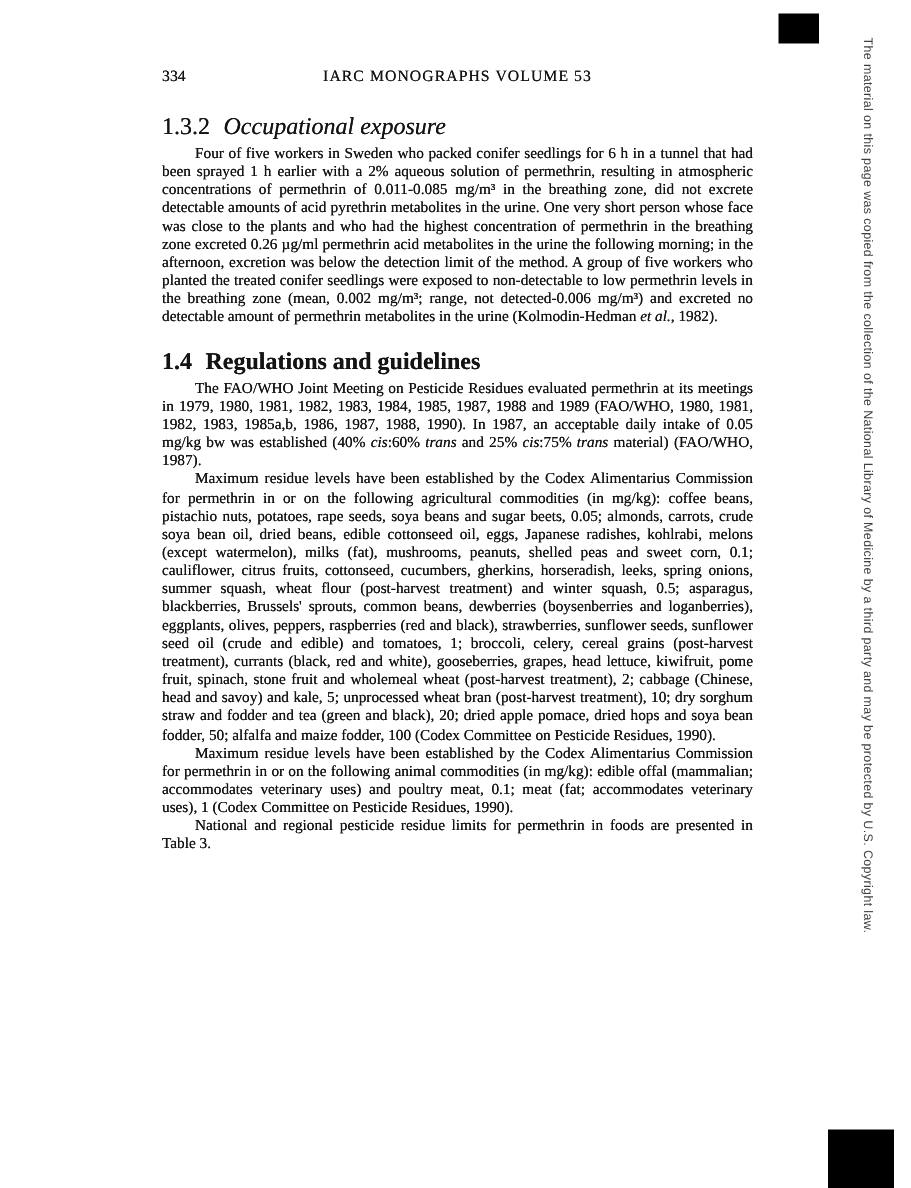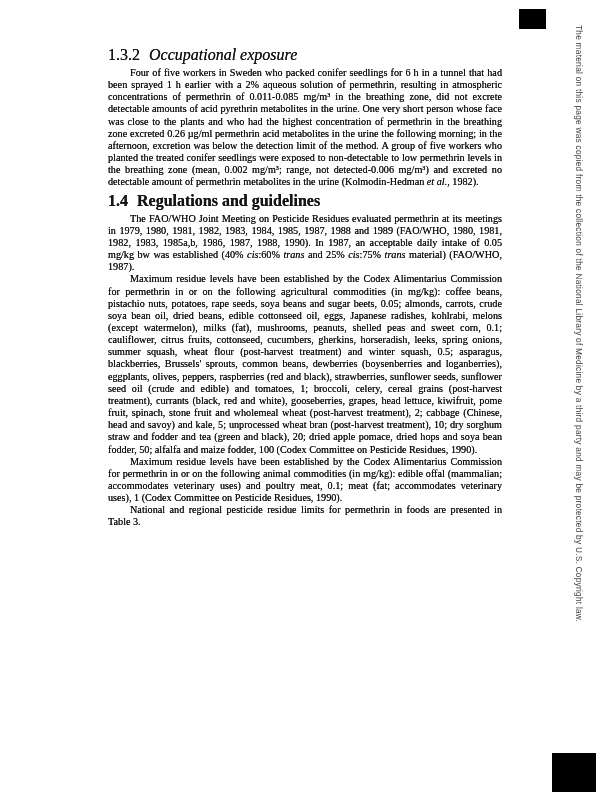--- a/index.html
+++ b/index.html
@@ -37,21 +37,21 @@
     display: block;
     text-align: center;
     letter-spacing: 0.7px;
   }
   .sec-heading {
     font-size: 16px;
     margin: 0 0 3px 0;
   }
   .sec-heading .sec-num { margin-right: 9px; }
   .sec-heading.italic-title .sec-title { font-style: italic; }
-  .sec-heading.bold { font-weight: bold; margin-top: 3px; }
+  .sec-heading.bold { font-weight: bold; margin-top: 14px; }
   .h132 { margin-top: 0; }
   p.body-par {
     margin: 0;
     font-size: 10.2px;
     line-height: 12.15px;
     text-align: justify;
     text-indent: 22px;
   }
   p.body-par i { font-style: italic; }
   .copyright-sidebar {
@@ -82,20 +82,24 @@
     top: 753px;
     width: 44px;
     height: 39px;
   }
 </style>
 </head>
 <body>
 
 <div class="content">
 
+  <div class="header-row">
+    <span class="page-num">334</span>
+    <span class="running-title">IARC MONOGRAPHS VOLUME 53</span>
+  </div>
 
   <div class="sec-heading italic-title h132">
     <span class="sec-num">1.3.2</span><span class="sec-title">Occupational exposure</span>
   </div>
 
   <p class="body-par"><span>Four of five workers in Sweden who packed conifer seedlings for 6 h in a tunnel that had been sprayed 1 h earlier with a 2% aqueous solution of permethrin, resulting in atmospheric concentrations of permethrin of 0.011-0.085 mg/m³ in the breathing zone, did not excrete detectable amounts of acid pyrethrin metabolites in the urine. One very short person whose face was close to the plants and who had the highest concentration of permethrin in the breathing zone excreted 0.26 µg/ml permethrin acid metabolites in the urine the following morning; in the afternoon, excretion was below the detection limit of the method. A group of five workers who planted the treated conifer seedlings were exposed to non-detectable to low permethrin levels in the breathing zone (mean, 0.002 mg/m³; range, not detected-0.006 mg/m³) and excreted no detectable amount of permethrin metabolites in the urine (Kolmodin-Hedman </span><i>et al.</i><span>, 1982).</span></p>
 
   <div class="sec-heading bold">
     <span class="sec-num">1.4</span><span class="sec-title">Regulations and guidelines</span>
   </div>

